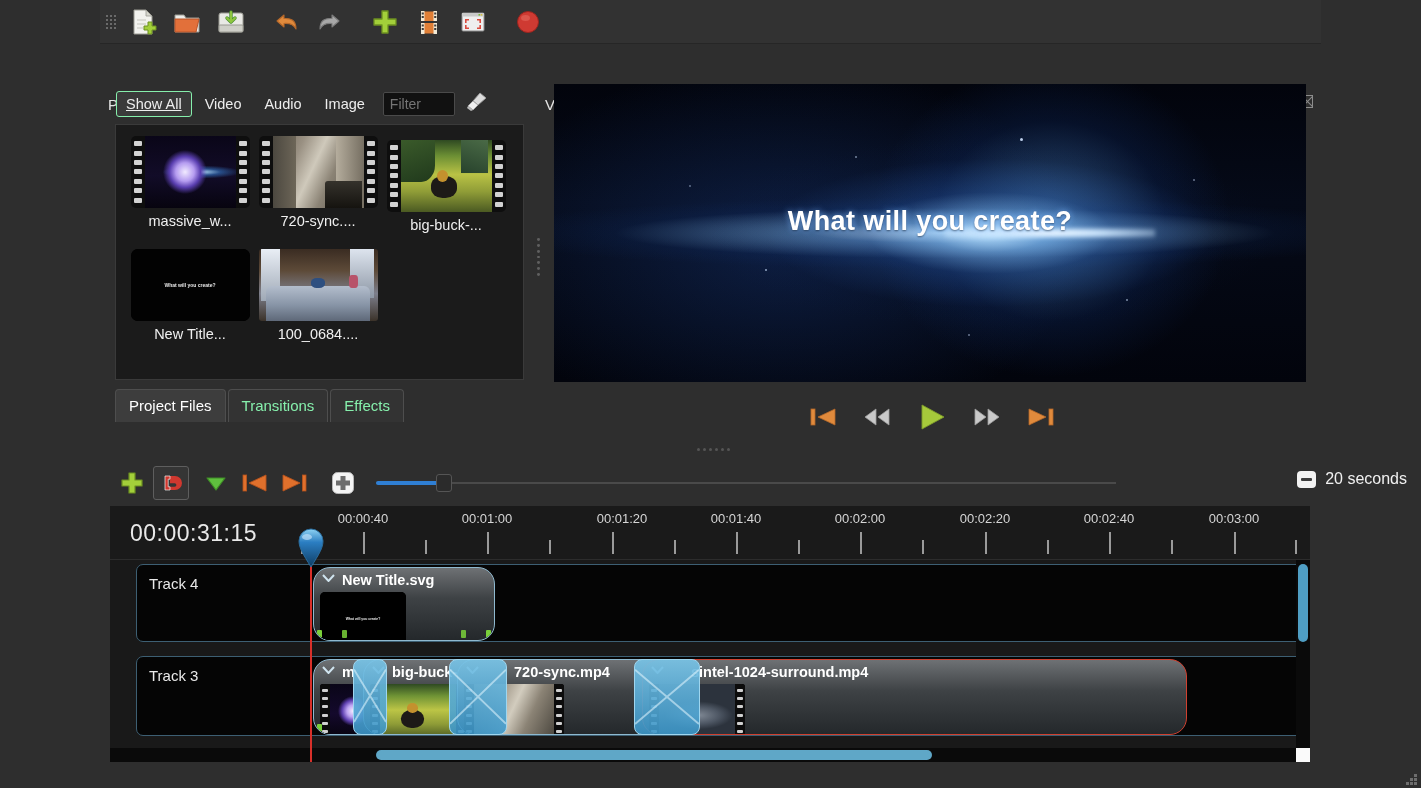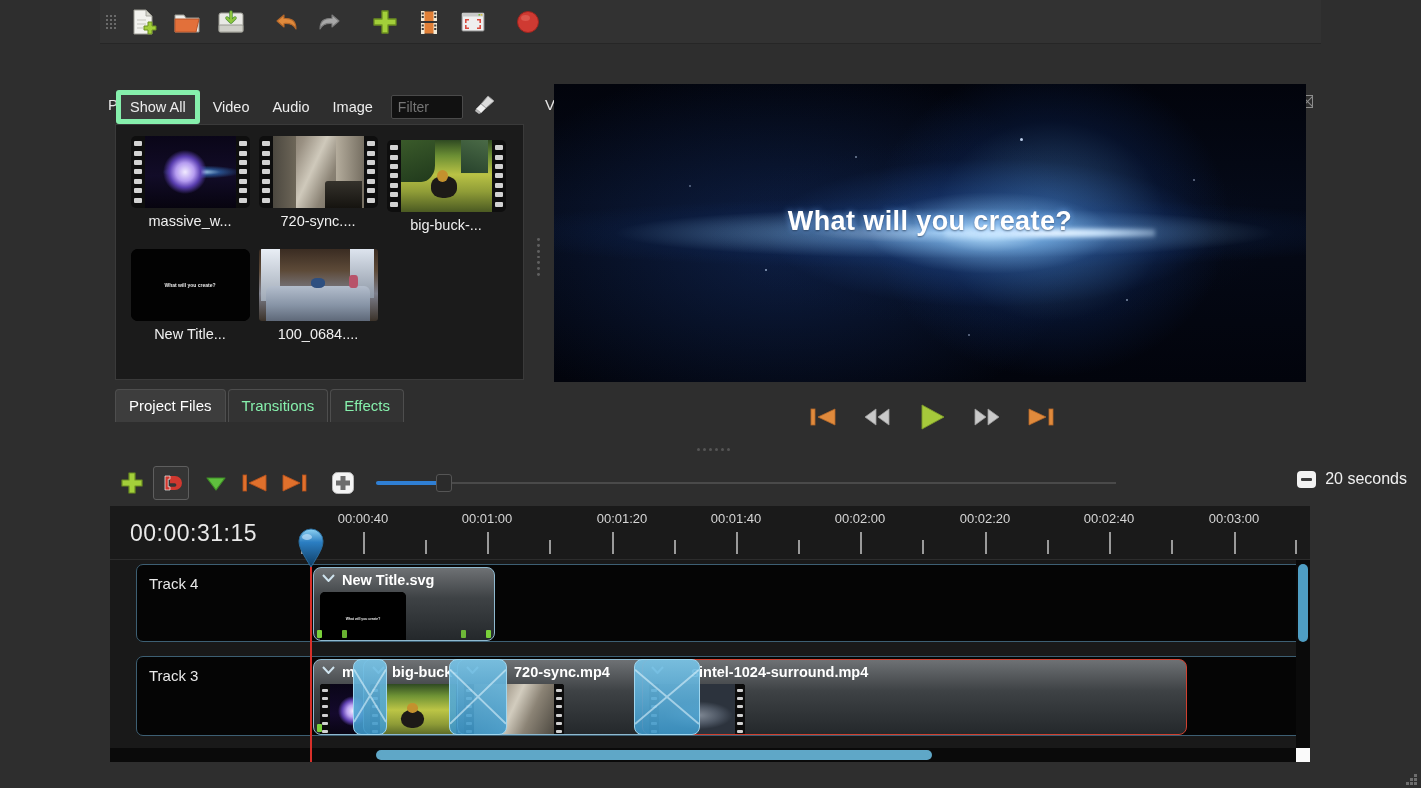--- a/index.html
+++ b/index.html
@@ -38,21 +38,21 @@
     content:''; position:absolute; left:-1px; top:5px; width:15px; height:1px; background:#8d8d8d;
     transform-origin: center; }
   .dock-ic.close::before { transform: rotate(45deg); }
   .dock-ic.close::after { transform: rotate(-45deg); }
 
   
   #files-panel { position:absolute; left:100px; top:44px; width:437px; height:398px; background:#2e2e2e; }
   .filter-row { position:absolute; left:16px; top:46px; display:flex; align-items:center; gap:3px; }
   .fbtn { font-size:14.5px; padding:4px 9px; border-radius:3px; color:#ededed;
           border:1px solid transparent; cursor:pointer; background:transparent; }
-  .fbtn.active { border:5px solid #86efac; background:#3a3a3a; }
+  .fbtn.active { border:1px solid #86efac; background:#3a3a3a;text-decoration:underline; }
   .filter-input { width:72px; height:24px; background:#111; border:1px solid #4a4a4a; border-radius:2px;
       color:#8a8a8a; font-size:14px; padding:0 6px; margin-left:5px; font-family:"Liberation Sans",sans-serif; }
   .clear-ic { margin-left:7px; cursor:pointer; }
 
   .files-grid {
     position:absolute; left:15px; top:80px; width:409px; height:256px;
     background:#1b1b1b; border:1px solid #3a3a3a; padding:11px 0 0 10px;
     display:flex; flex-wrap:wrap; align-content:flex-start; gap:0px;
   }
   .file-item { width:128px; height:105px; display:flex; flex-direction:column; align-items:center; cursor:pointer; }
@@ -130,21 +130,21 @@
   .tick-label { position:absolute; top:5px; font-size:13px; color:#d6d6d6; transform:translateX(-50%); }
   .tick { position:absolute; background:#9a9a9a; width:2px; }
   .tick.major { top:26px; height:22px; }
   .tick.minor { top:34px; height:14px; }
 
   .tracks { position:absolute; left:0; top:54px; width:1200px; height:202px; background:#191919; }
   .track { position:absolute; left:26px; width:1186px; border:1px solid #3d5f73; border-radius:7px;
      background:#050505; }
   .track-name { position:absolute; left:12px; top:10px; font-size:15px; color:#e9e9e9; }
 
-  .clip { position:absolute; border-radius:8px; overflow:hidden;
+  .clip { position:absolute; border-radius:17px; overflow:hidden;
      background: linear-gradient(180deg,#6e7174 0%, #3e4245 42%, #24282b 100%);
      border:1px solid #8fb9cf; cursor:pointer; }
   .clip.selected { border:1px solid #d0402f; }
   .clip-title { position:absolute; left:28px; top:4px; font-size:14.5px; font-weight:bold; color:#ffffff;
      white-space:nowrap; }
   .clip-caret { position:absolute; left:8px; top:6px; width:13px; height:8px; }
   .clip-thumb { position:absolute; left:6px; top:24px; height:54px; border-radius:3px; overflow:hidden;
      display:flex; background:#000; }
   .ct-spr { width:10px; background:#0c0c0c; display:flex; flex-direction:column; justify-content:space-around;
      align-items:center; padding:2px 0; }

